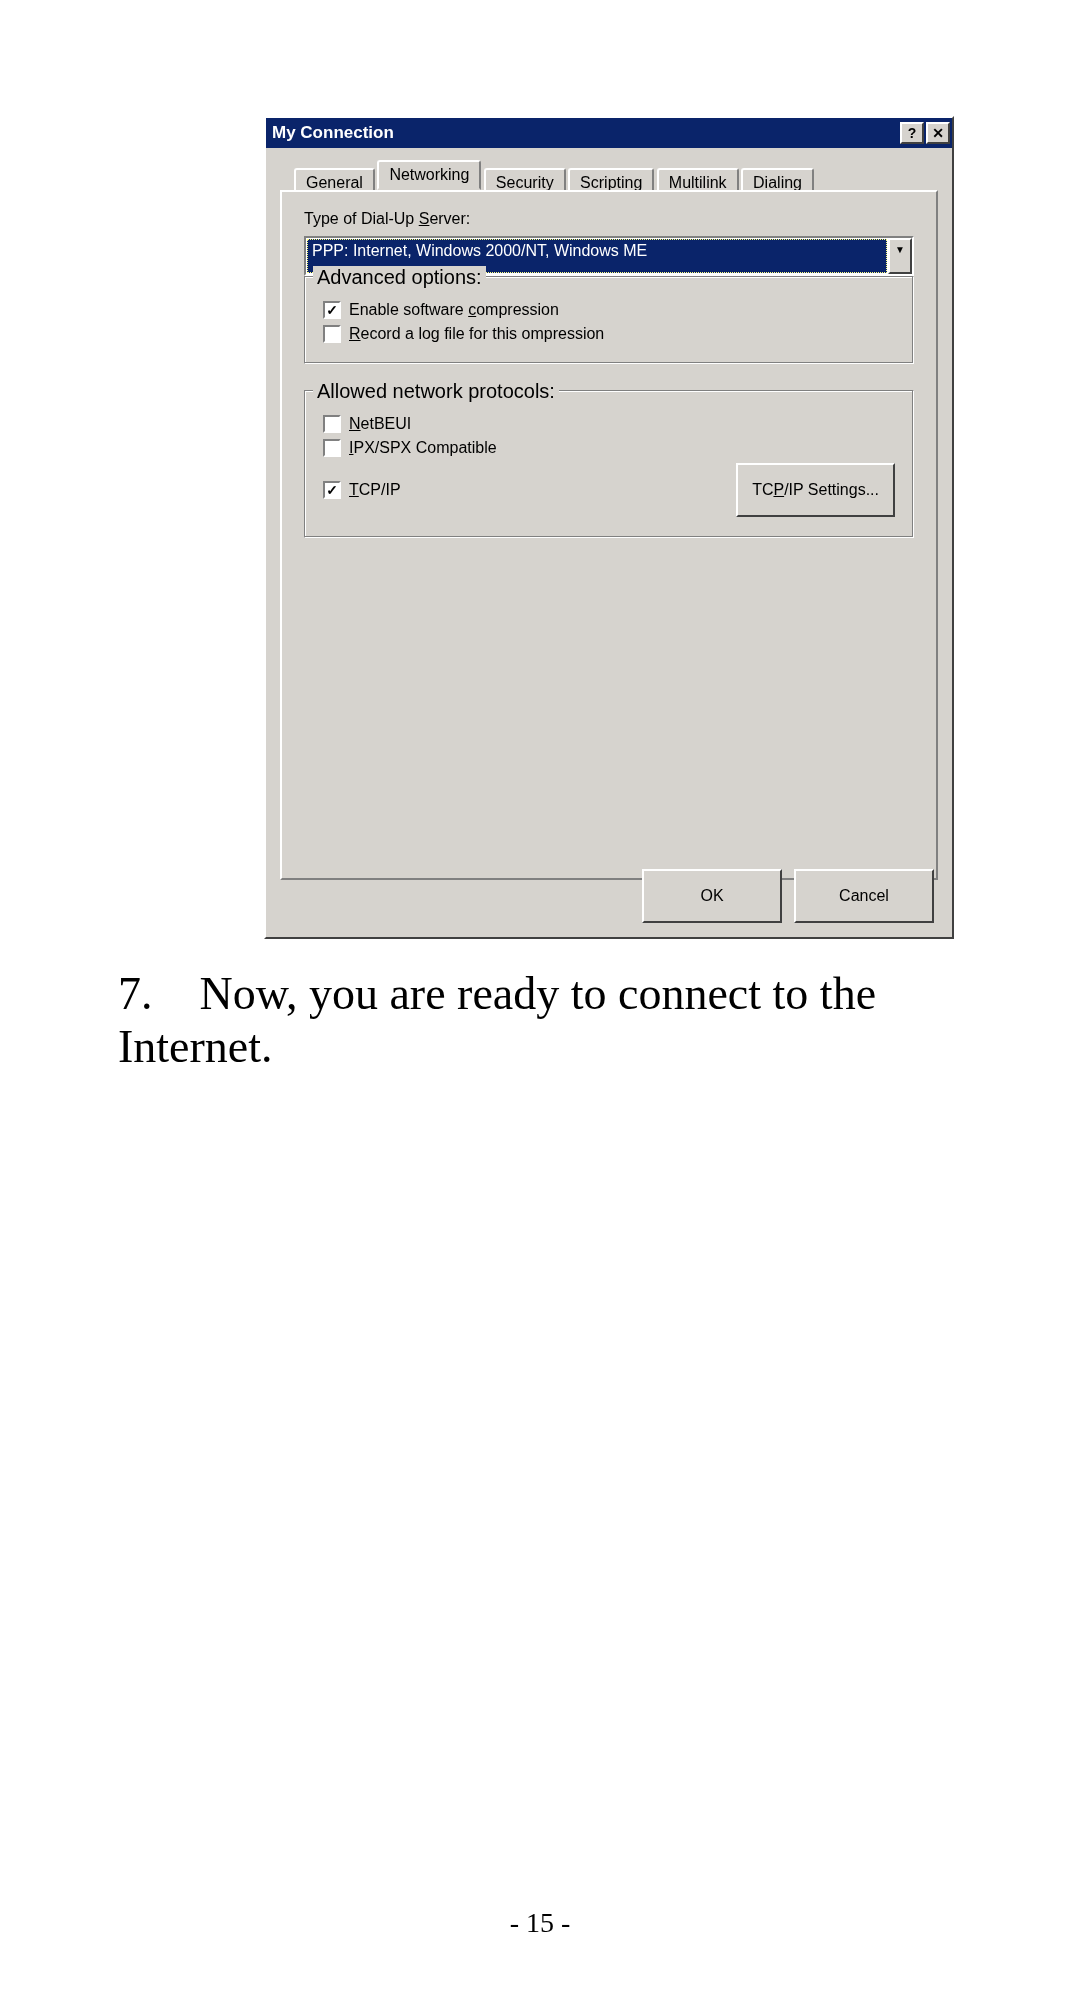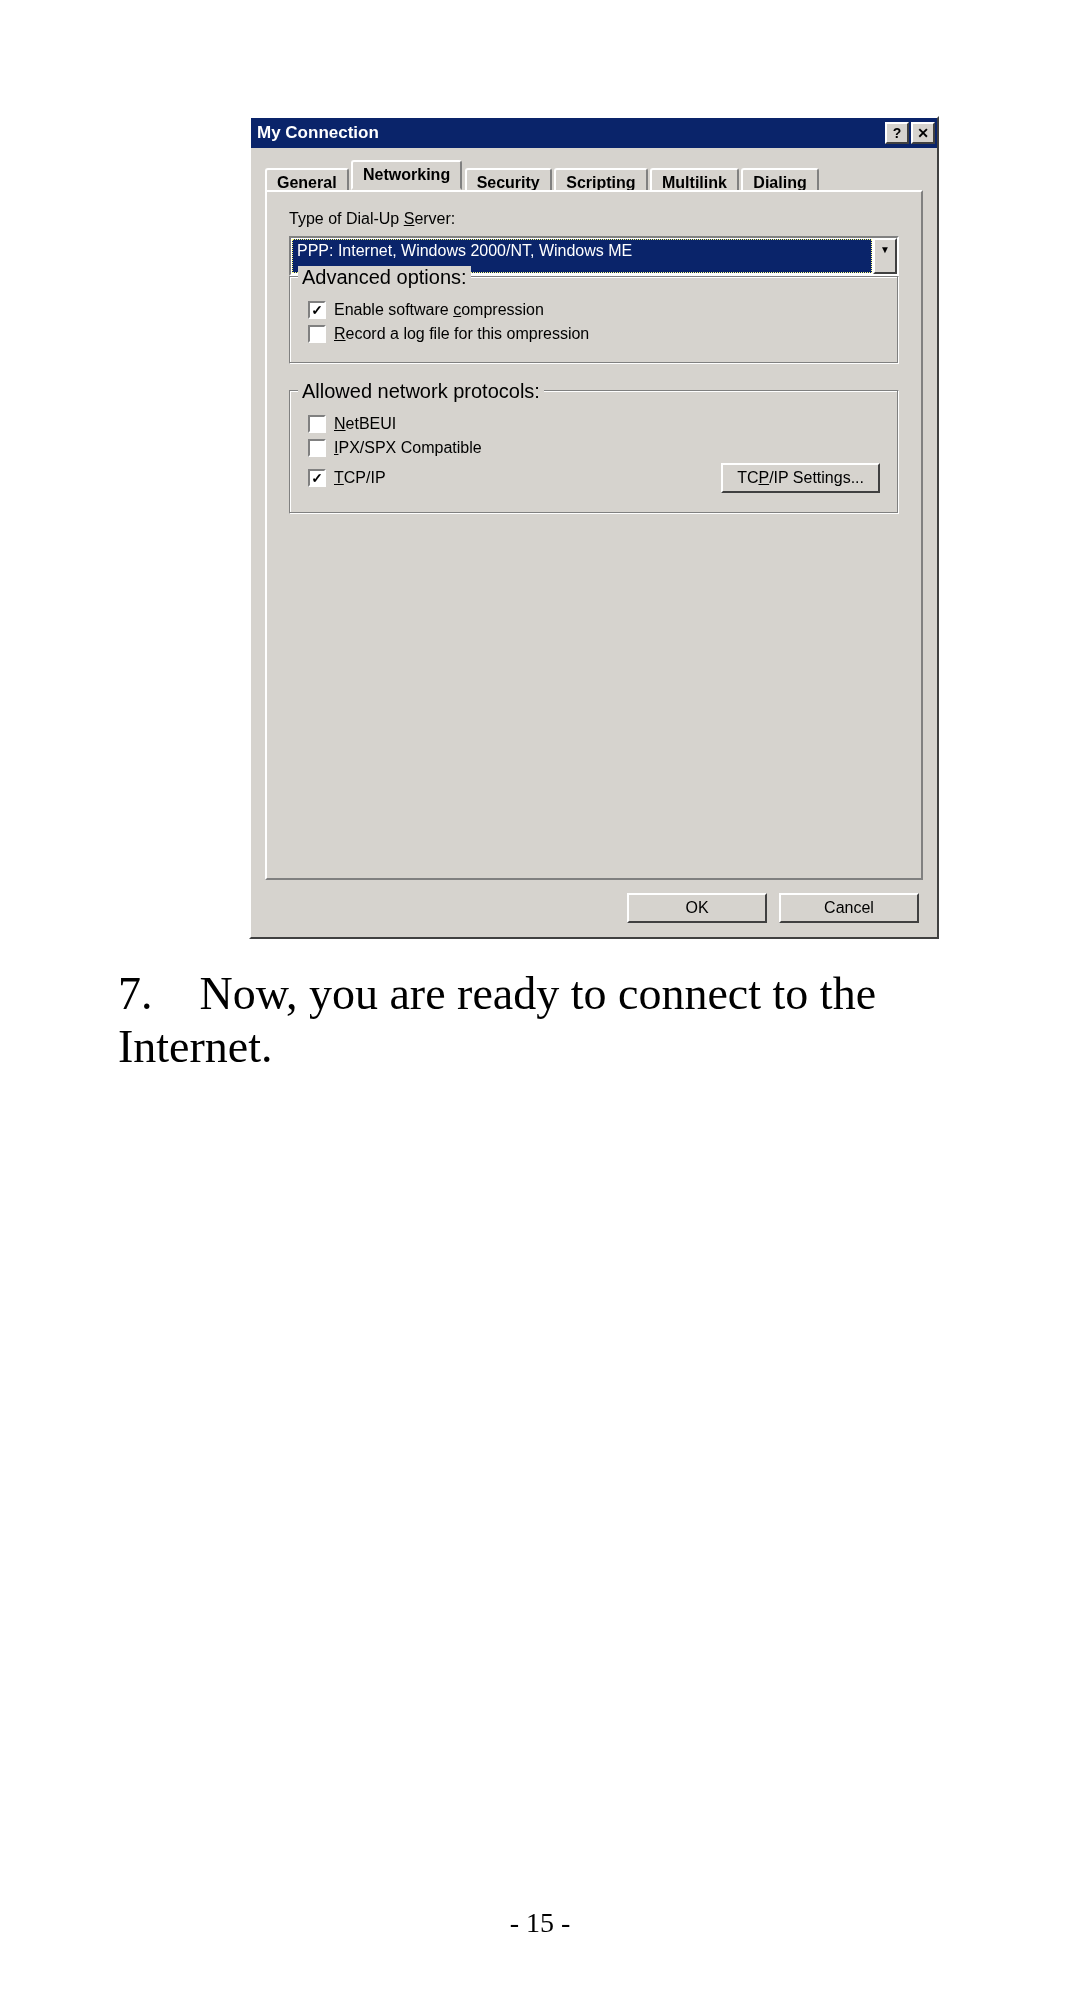--- a/index.html
+++ b/index.html
@@ -13,21 +13,21 @@
 
   .page {
     position: relative;
     width: 1080px;
     height: 2009px;
   }
 
   
   .dialog {
     position: absolute;
-    left: 249px;
+    left: 264px;
     top: 116px;
     width: 690px;
     height: 823px;
     background: #d6d3ce;       
     border: 2px solid;
     border-top-color:    #ffffff;
     border-left-color:   #ffffff;
     border-right-color:  #404040;
     border-bottom-color: #404040;
     box-sizing: border-box;
@@ -58,23 +58,22 @@
     font-size: 14px;
     line-height: 18px;
     text-align: center;
     font-weight: bold;
     box-sizing: border-box;
   }
 
   
   .tabstrip {
     position: relative;
-    margin: 12px 14px 0 14px;
+    margin: 12px 14px 0 28px;
     height: 30px;
-    font-weight: bold;
   }
   .tabstrip .tab {
     display: inline-block;
     vertical-align: bottom;
     height: 26px;
     padding: 4px 10px 0 10px;
     font-size: 16px;
     color: #000;
     background: #d6d3ce;
     border: 2px solid;
@@ -178,21 +177,21 @@
     text-align:center;
     font-size:14px;
     line-height:14px;
     font-weight:bold;
     color:#000;
   }
 
   .push-btn {
     display:inline-block;
     min-width: 110px;
-    padding: 4px 14px;
+    padding: 16px 14px;
     background:#d6d3ce;
     border: 2px solid;
     border-top-color:#fff; border-left-color:#fff;
     border-right-color:#404040; border-bottom-color:#404040;
     font-size:16px;
     text-align:center;
     box-sizing:border-box;
   }
 
   .btn-row {

